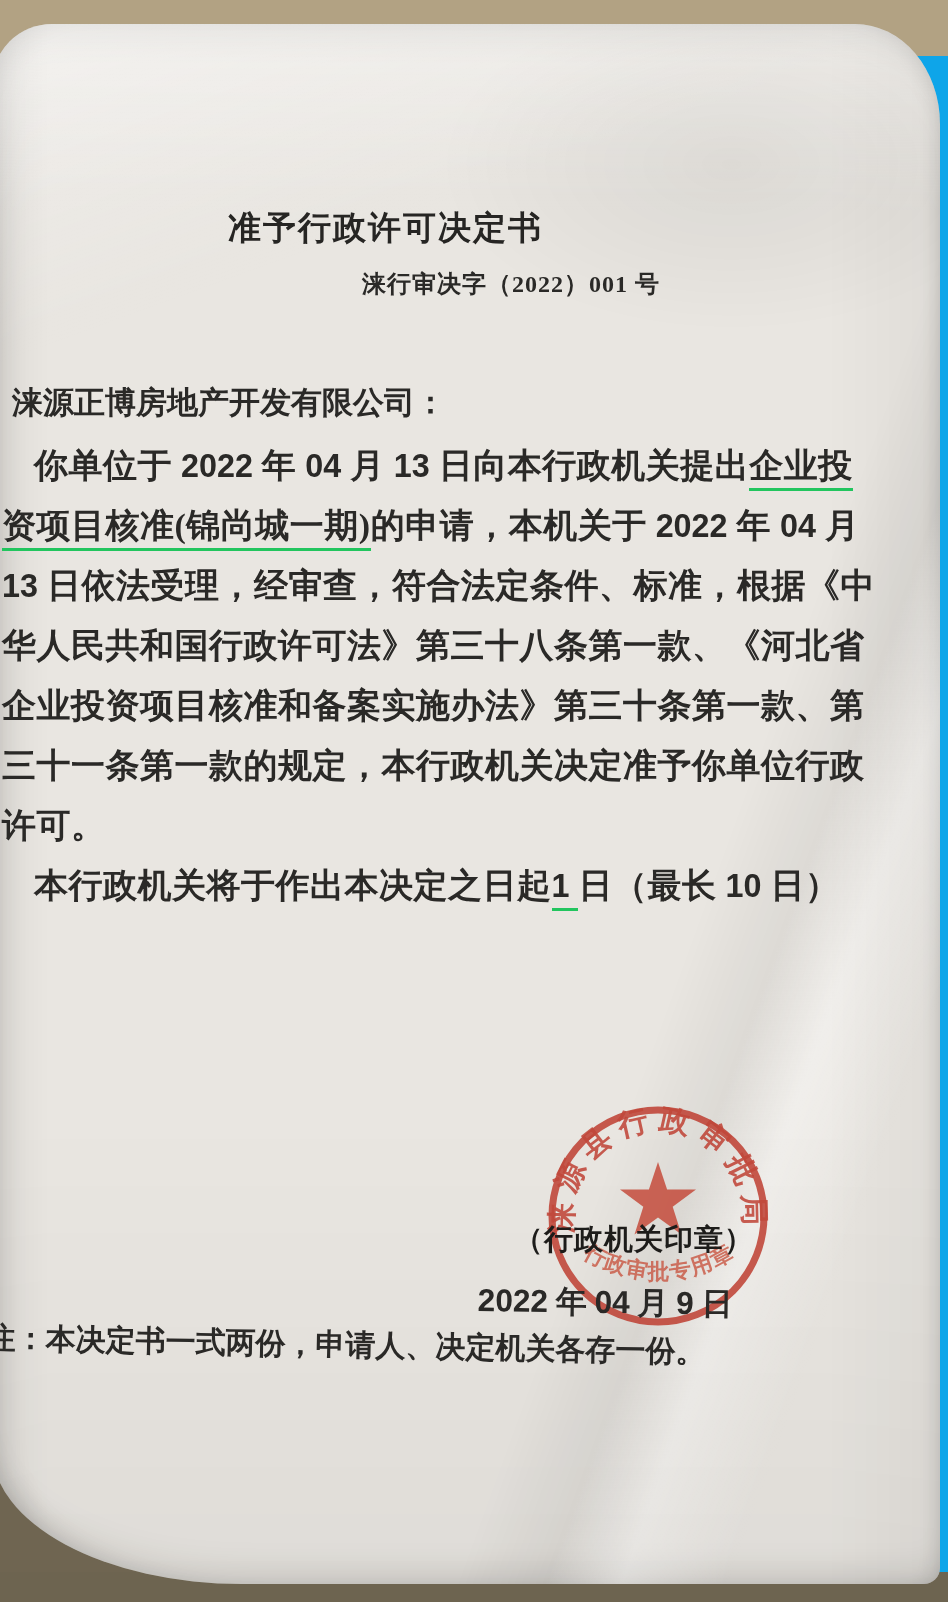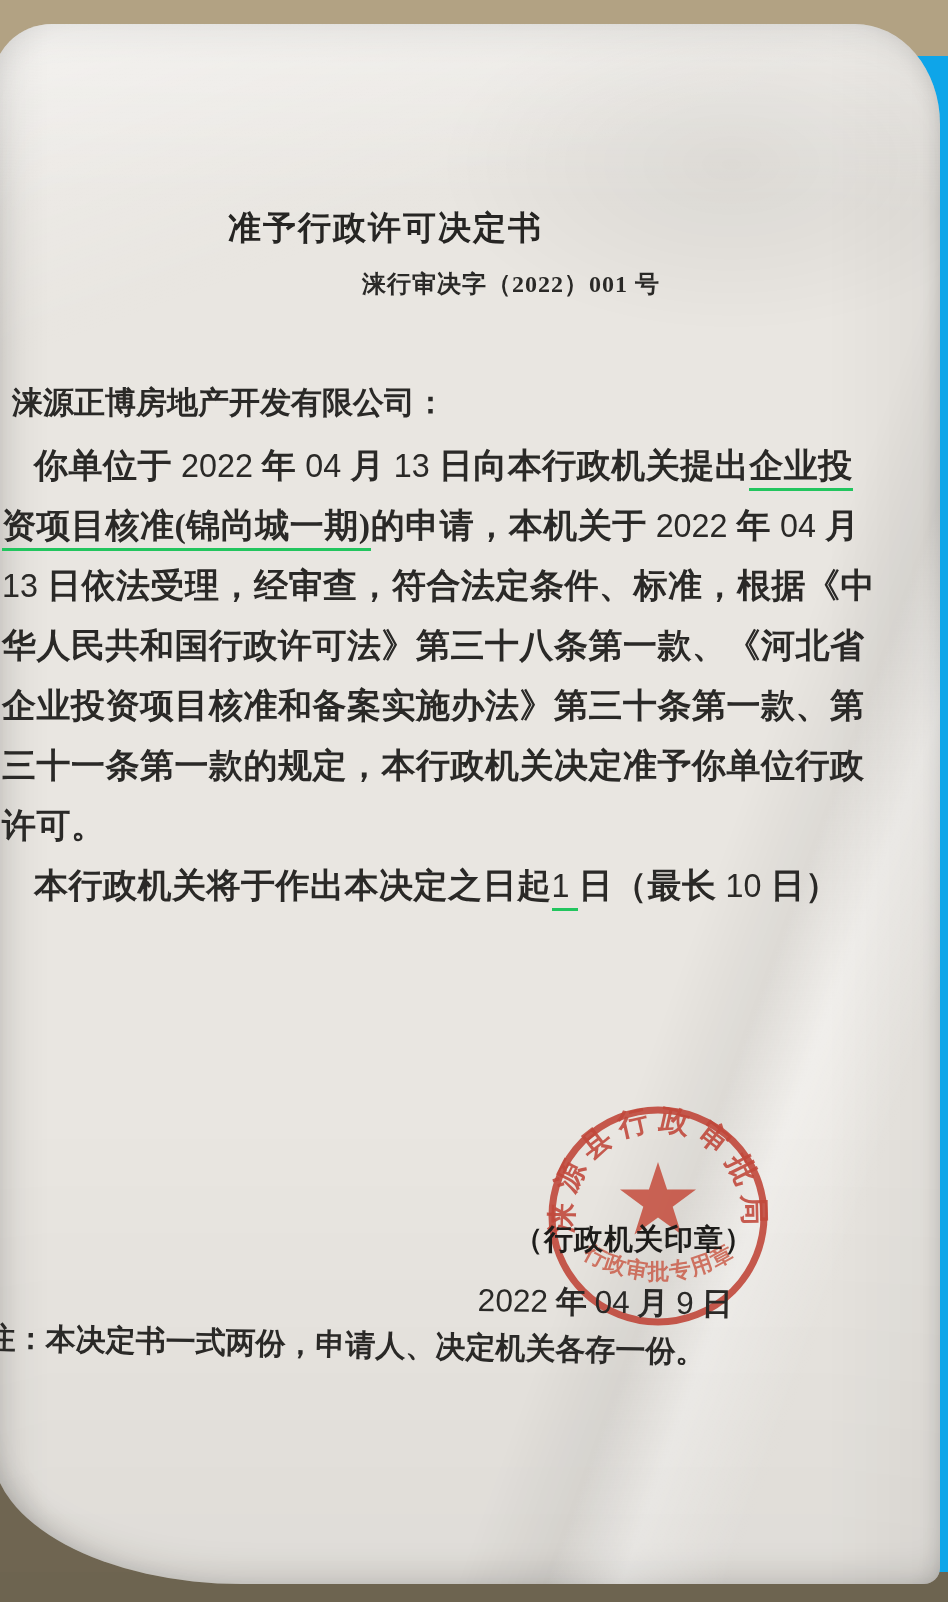--- a/index.html
+++ b/index.html
@@ -57,21 +57,21 @@
     position:absolute;left:12px;top:382px;
     font-size:31px;font-weight:600;white-space:nowrap;
   }
   .body-lines{position:absolute;left:2px;top:436px;width:800px;}
   .bline{
     height:60px;line-height:60px;font-size:34px;font-weight:600;
     white-space:pre;letter-spacing:.5px;
   }
   .num{
     font-family:"Liberation Sans", sans-serif;
-    font-weight:400;font-size:.95em;letter-spacing:0;
+    font-weight:700;font-size:.95em;letter-spacing:0;
   }
   .ul{
     display:inline-block;line-height:44px;
     border-bottom:3px solid #22c55e;
   }
   .seal{
     position:absolute;left:544px;top:1102px;width:228px;height:228px;
     mix-blend-mode:multiply;opacity:.93;z-index:4;
   }
   .seal-arc-text{font-size:30px;font-weight:700;letter-spacing:8px;fill:#bd3a2c;opacity:.88;}

